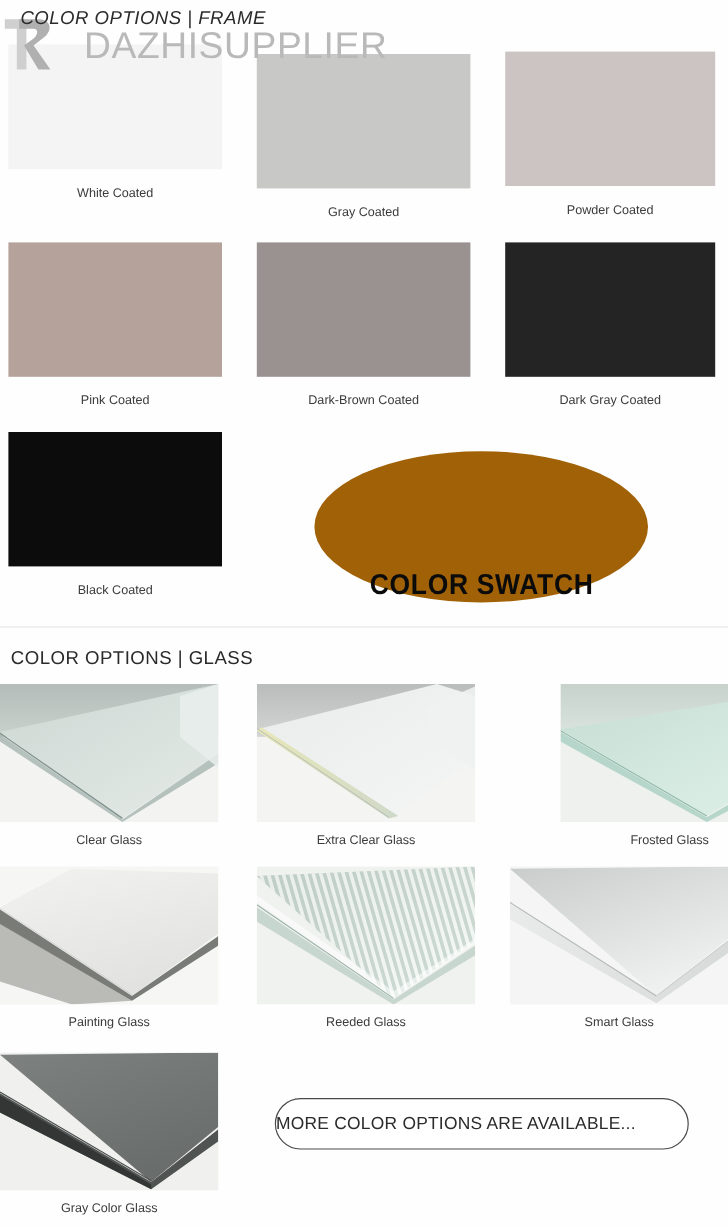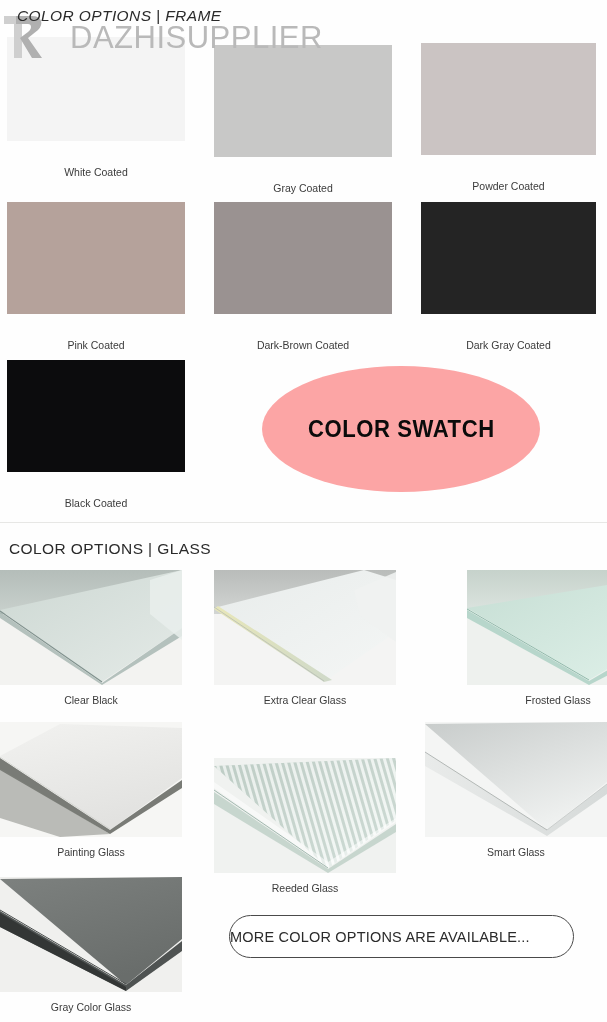--- a/index.html
+++ b/index.html
@@ -68,39 +68,39 @@
   
   .swatch-cell {
     position: absolute;
   }
   .swatch-chip {
     width: 100%;
     height: 104px;
     display: block;
   }
   .swatch-label {
-    margin-top: 25px;
+    margin-top: 14px;
     text-align: center;
     font-size: 10.5px;
     color: #3b3b3b;
     font-family: "Liberation Sans", sans-serif;
     white-space: nowrap;
   }
 
   
   .swatch-ellipse {
     position: absolute;
     left: 262px;
-    top: 366px;
+    top: 376px;
     width: 278px;
     height: 126px;
     border-radius: 50%;
-    background: #fca5a5;
+    background: #a16207;
     display: flex;
-    align-items: center;
+    align-items: flex-end;
     justify-content: center;
   }
   .swatch-ellipse-text {
     font-family: "Liberation Sans", sans-serif;
     font-weight: bold;
     font-size: 24px;
     letter-spacing: 0.6px;
     color: #0b0b0b;
     transform: scaleX(0.92);
     white-space: nowrap;
@@ -228,21 +228,21 @@
           </linearGradient>
         </defs>
         <rect x="0" y="0" width="182" height="115" fill="#f3f3f1"></rect>
         <rect x="0" y="0" width="182" height="44" fill="url(#cg-top)"></rect>
         <polygon points="0,40 182,0 182,58 102,112" fill="url(#cg-panel)"></polygon>
         <polygon points="0,42 102,113 182,58 182,66 102,115 0,48" fill="#9fb0ab" opacity="0.75"></polygon>
         <polygon points="150,10 182,0 182,70 150,44" fill="#e9eeec" opacity="0.85"></polygon>
         <path d="M0 41 L102 112" stroke="#7e908c" stroke-width="1.1" fill="none"></path>
       </svg>
     </div>
-    <div class="glass-label">Clear Black</div>
+    <div class="glass-label">Clear Glass</div>
   </div>
 
   <div class="glass-cell" style="left:214px; top:570px; width:182px;">
     <div class="glass-thumb">
       <svg viewBox="0 0 182 115" preserveAspectRatio="none">
         <defs>
           <linearGradient id="ec-top" x1="0" y1="0" x2="0" y2="1">
             <stop offset="0" stop-color="#b9bcba"></stop>
               <stop offset="1" stop-color="#d2d5d3"></stop>
           </linearGradient>
@@ -301,21 +301,21 @@
         <rect x="0" y="0" width="182" height="115" fill="#f6f6f4"></rect>
         <polygon points="0,34 60,2 182,6 182,56 110,108" fill="url(#pt-panel)"></polygon>
         <polygon points="0,36 110,108 182,58 182,66 110,112 0,48" fill="#63655f" opacity="0.85"></polygon>
         <polygon points="0,46 110,112 60,115 0,96" fill="#7d807a" opacity="0.5"></polygon>
         <path d="M0 35 L110 107" stroke="#cfd0cb" stroke-width="0.8" fill="none"></path>
       </svg>
     </div>
     <div class="glass-label">Painting Glass</div>
   </div>
 
-  <div class="glass-cell" style="left:214px; top:722px; width:182px;margin-top:36px;">
+  <div class="glass-cell" style="left:214px; top:722px; width:182px;">
     <div class="glass-thumb">
       <svg viewBox="0 0 182 115" preserveAspectRatio="none">
         <defs>
           <linearGradient id="rd-panel" x1="0" y1="0" x2="1" y2="1">
             <stop offset="0" stop-color="#cdd9d2"></stop>
               <stop offset="1" stop-color="#e8f1ec"></stop>
           </linearGradient>
           <pattern id="rd-lines" width="6" height="6" patternUnits="userSpaceOnUse" patternTransform="rotate(-16)">
             <rect width="6" height="6" fill="none"></rect>
             <rect x="0" y="0" width="3" height="6" fill="#ffffff" opacity="0.55"></rect>

